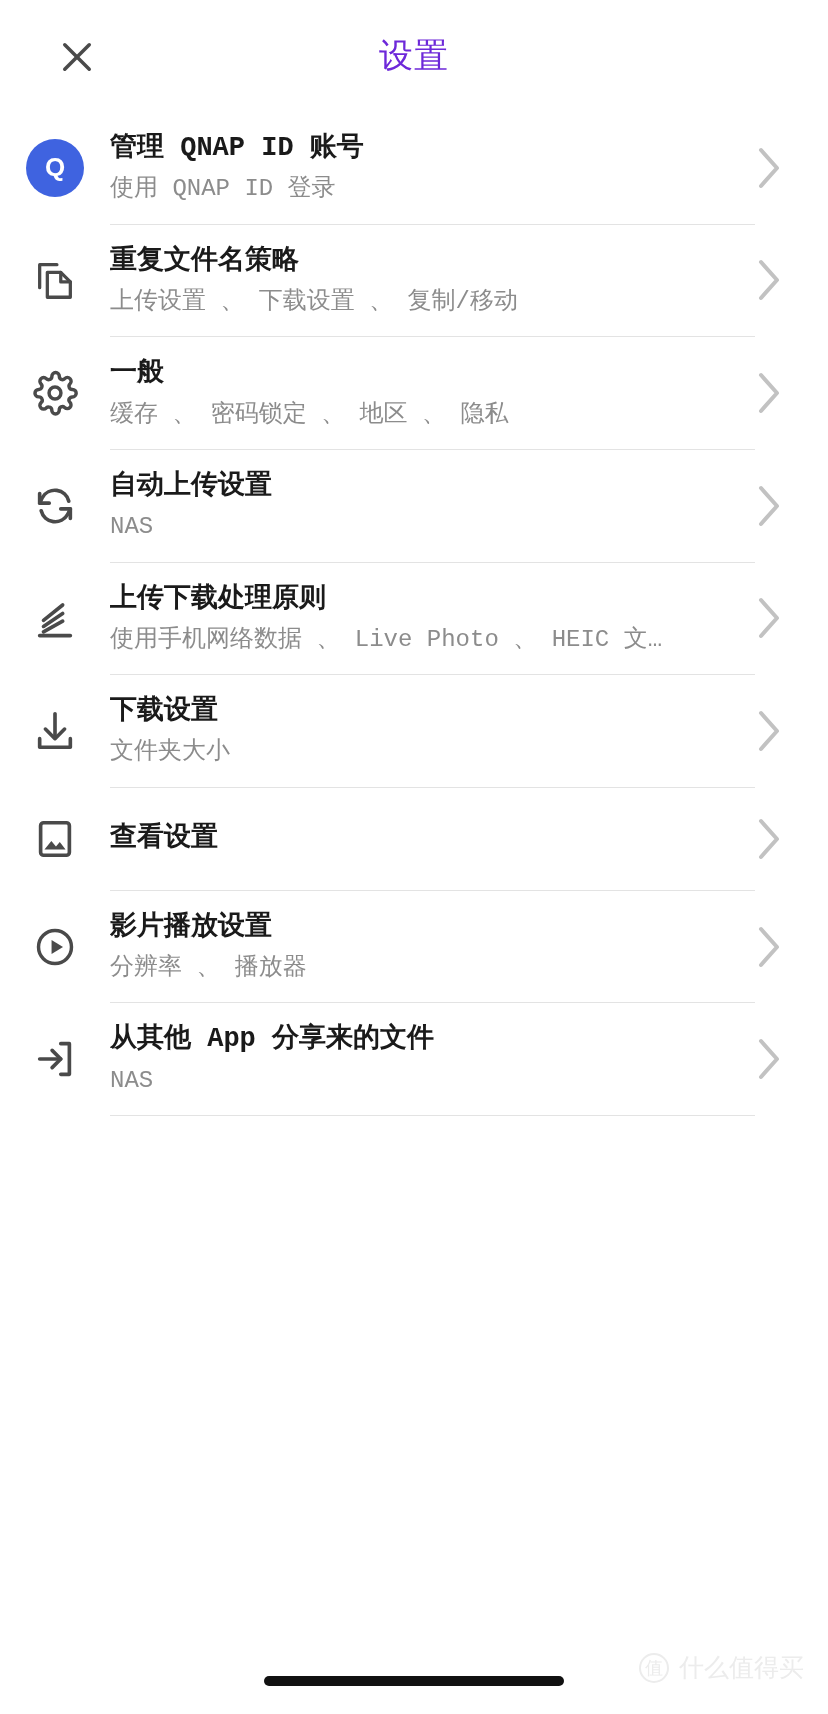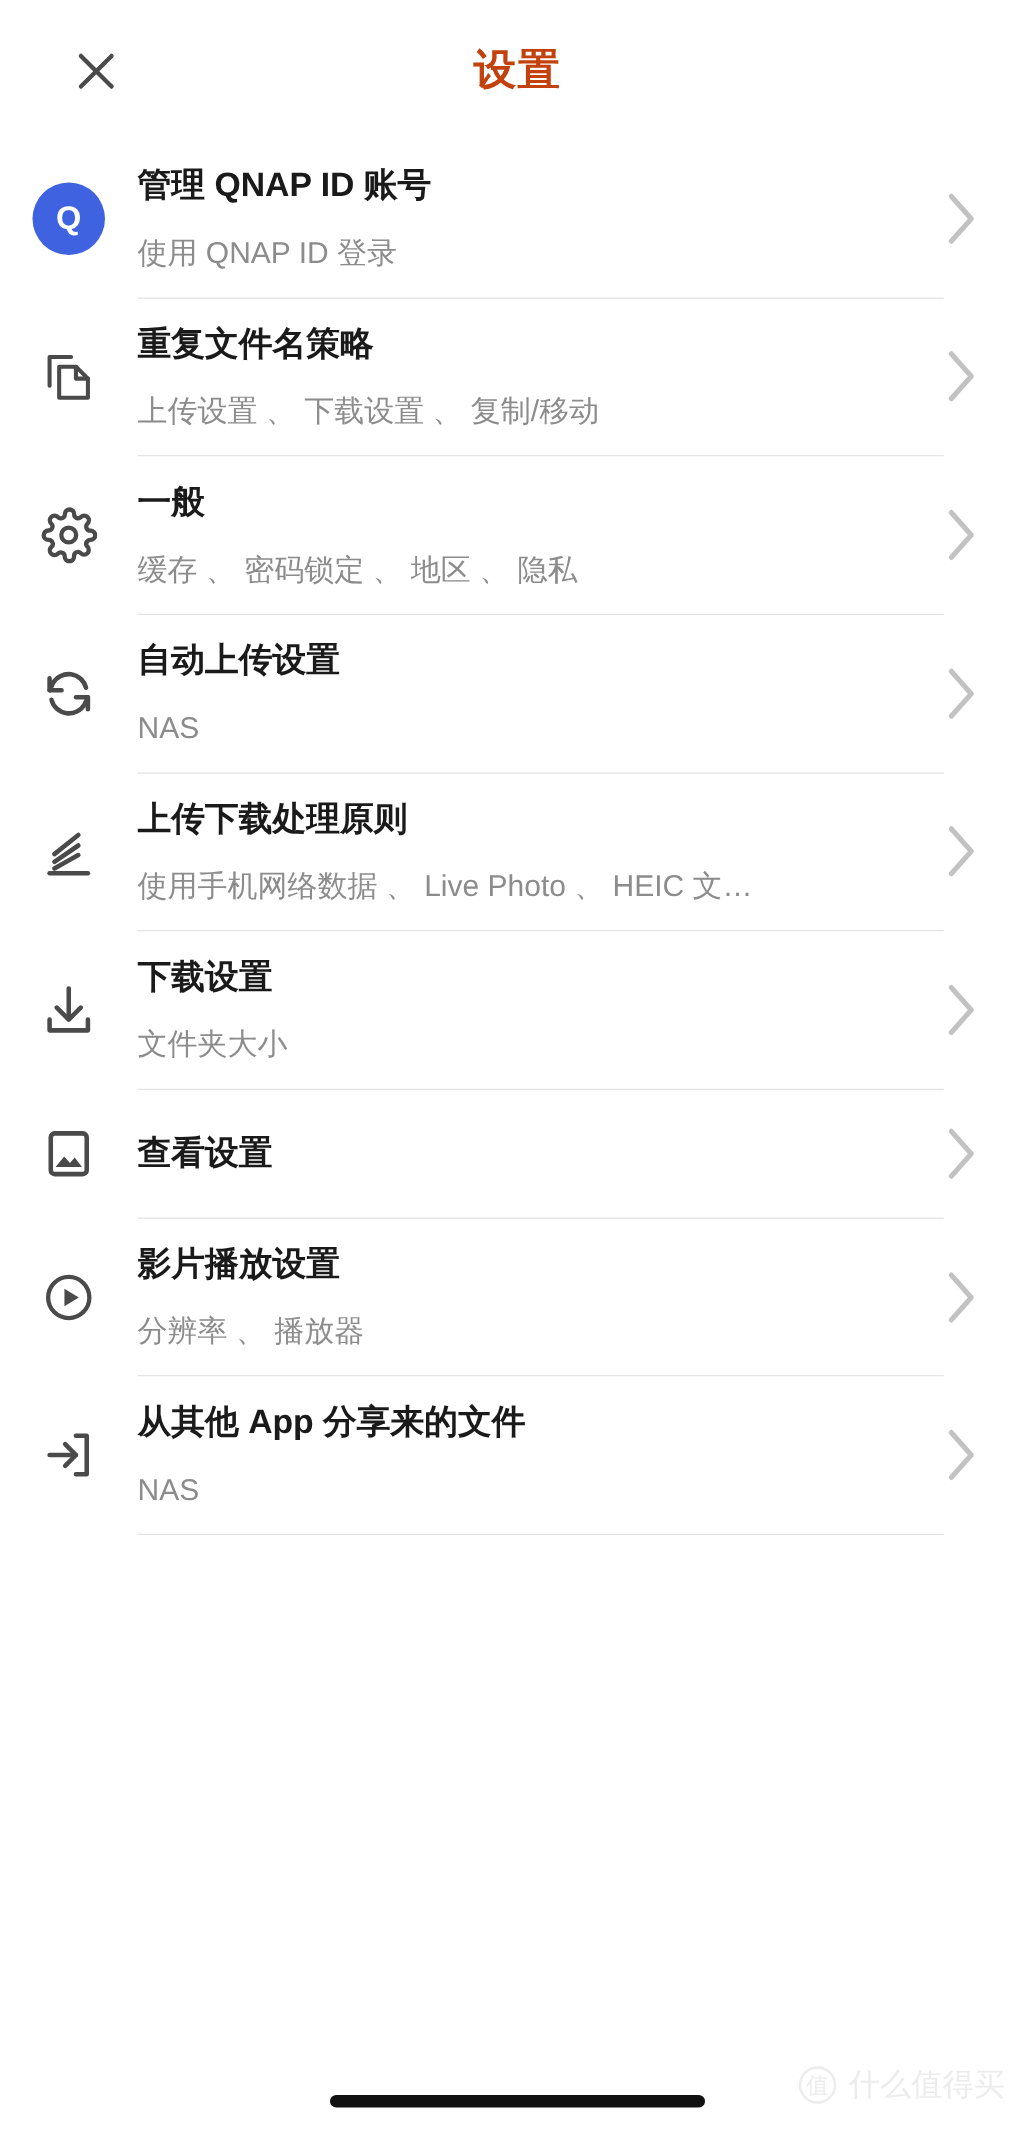--- a/index.html
+++ b/index.html
@@ -28,22 +28,22 @@
     left:52px; top:32px;
     width:50px; height:50px;
     display:flex; align-items:center; justify-content:center;
     cursor:pointer;
   }
   .close-btn svg { display:block; }
   .header-title {
     width:100%;
     text-align:center;
     font-size:34px;
-    font-weight:bold;
-    color:#c2410c;
+    font-weight:normal;
+    color:#6d28d9;
     letter-spacing:1px;
   }
 
   
   .list { position:relative; }
 
   .row {
     position:relative;
     display:flex;
     align-items:center;
@@ -72,31 +72,32 @@
     align-items:center;
     justify-content:center;
     font-family:"Liberation Sans","DejaVu Sans",sans-serif;
   }
 
   .row-body {
     flex:1;
     padding:18px 0 18px 0;
     min-width:0;
     position:relative;
+    font-family:Liberation Mono, monospace;
   }
   .row-title {
     font-size:27px;
     font-weight:bold;
     color:#1a1a1a;
     line-height:1.38;
     white-space:nowrap;
     overflow:hidden;
   }
   .row-sub {
-    margin-top:20px;
+    margin-top:6px;
     font-size:24px;
     color:#8c8c8c;
     line-height:1.35;
     white-space:nowrap;
     overflow:hidden;
   }
 
   .row-chevron {
     width:118px;
     min-width:118px;

